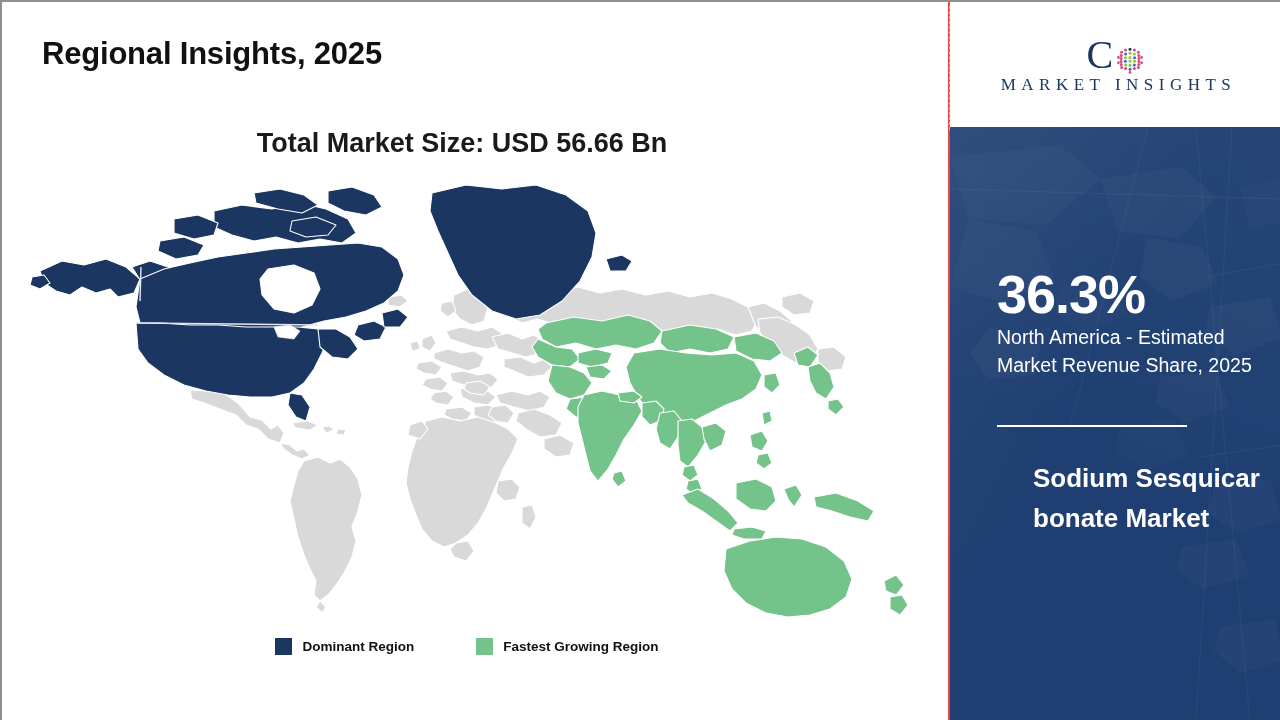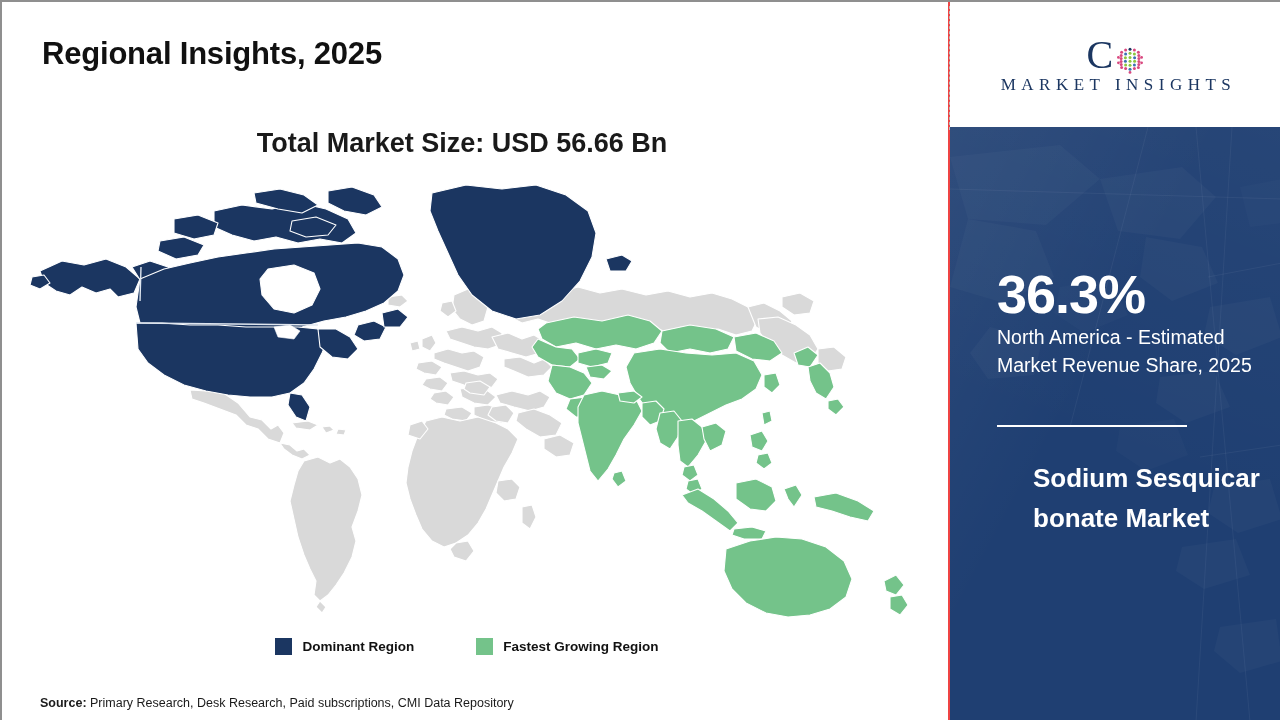--- a/index.html
+++ b/index.html
@@ -396,23 +396,20 @@
       <div class="legend-item">
         <span class="legend-swatch" style="background:#1b3661"></span>
         <span class="legend-label">Dominant Region</span>
       </div>
       <div class="legend-item">
         <span class="legend-swatch" style="background:#74c38a"></span>
         <span class="legend-label">Fastest Growing Region</span>
       </div>
     </div>
 
-    <div id="source-line">
-      <span class="src-label">Source:</span><span> Primary Research, Desk Research, Paid subscriptions, CMI Data Repository</span>
-    </div>
   </div>
 
   <div id="divider"></div>
 
   <div id="logo-box">
     <div id="logo-wordmark">
       <span>C</span>
       <span id="logo-globe">
         <svg viewBox="0 0 30 30" xmlns="http://www.w3.org/2000/svg">
           <g>

